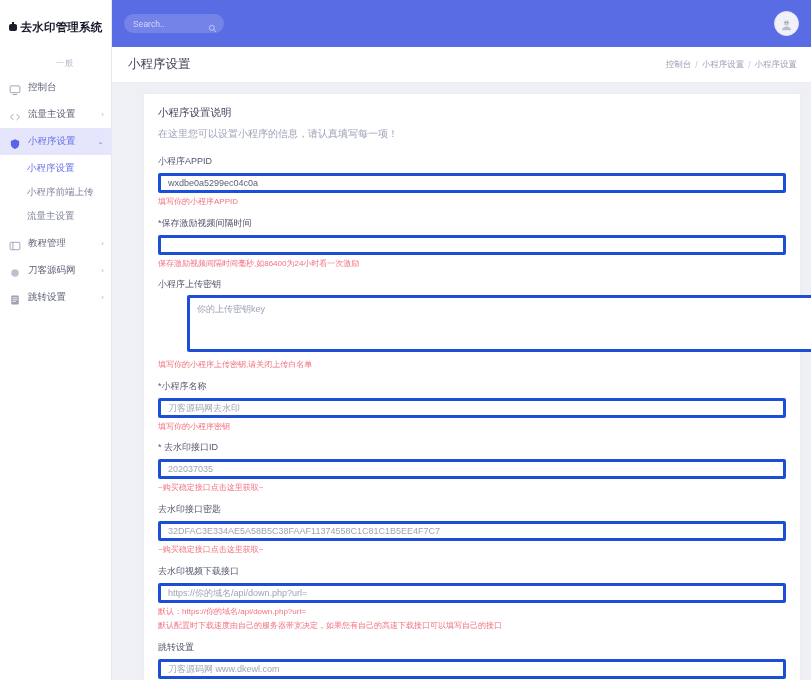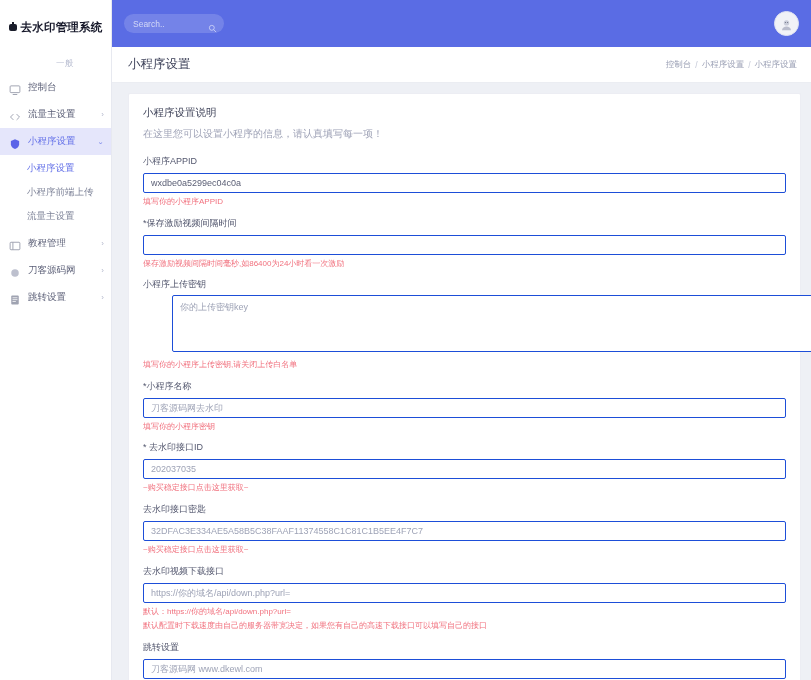--- a/index.html
+++ b/index.html
@@ -90,33 +90,33 @@
 
   .pagehead {
     height: 36px; background: #ffffff; border-bottom: 1px solid #ebedf2;
     display: flex; align-items: center; justify-content: space-between;
     padding: 0 14px 0 16px; flex: 0 0 36px;
   }
   .page-title { font-size: 12.5px; color: #3d4159; font-weight: 400; }
   .crumbs { display: flex; align-items: center; gap: 4px; font-size: 8.5px; color: #9ba0b5; }
   .crumbs .sep { color: #c3c7d6; }
 
-  .scrollarea { flex: 1 1 auto; overflow: hidden; padding: 10px 10px 0 16px; }
+  .scrollarea { flex: 1 1 auto; overflow: hidden; padding: 10px 10px 0 31px; }
   .card {
     background: #ffffff; border: 1px solid #ecedf3; border-radius: 2px;
     padding: 12px 14px 16px 14px;
     box-shadow: 0 1px 1px rgba(40,45,80,0.03);
   }
   .card-title { font-size: 10.5px; color: #3f4359; margin: 0 0 7px 0; font-weight: 400; }
   .card-desc { font-size: 10px; color: #9ea2b6; margin: 0 0 14px 0; }
 
   .field { margin-bottom: 9px; }
   .field-label { font-size: 9px; color: #53576e; margin-bottom: 4px; }
   .ctrl {
-    width: 100%; height: 20px; border: 1px solid #1d4ed8; border-radius: 2px;
+    width: 100%; height: 20px; border: 3px solid #1d4ed8; border-radius: 2px;
     background: #ffffff; font-size: 9px; color: #5c6076;
     padding: 0 7px; outline: none;
     font-family: "Liberation Sans", sans-serif;
   }
   .ctrl::placeholder { color: #9ea3b6; }
   textarea.ctrl {
     height: 57px; padding: 5px 7px; resize: none; line-height: 1.5; margin-left: 29px;
   }
   .hint { font-size: 8px; color: #f1717e; margin-top: 3px; line-height: 1.45; }
   .hint-row { display: block; }

